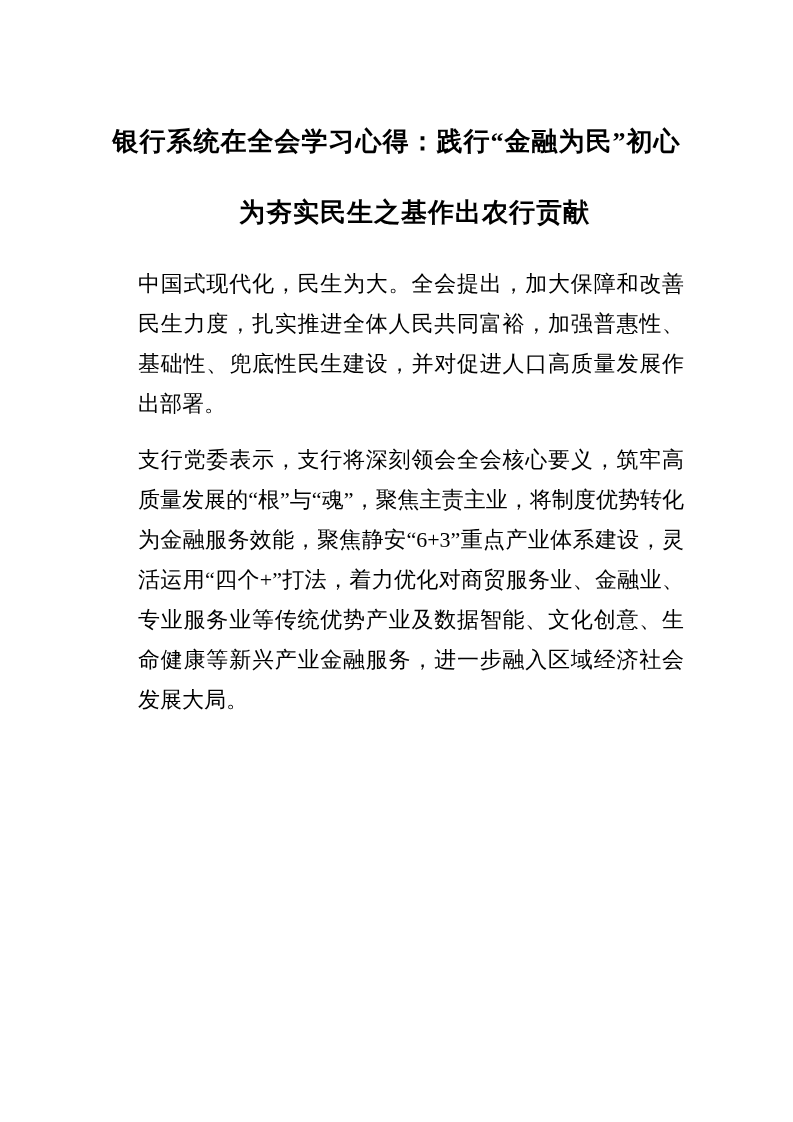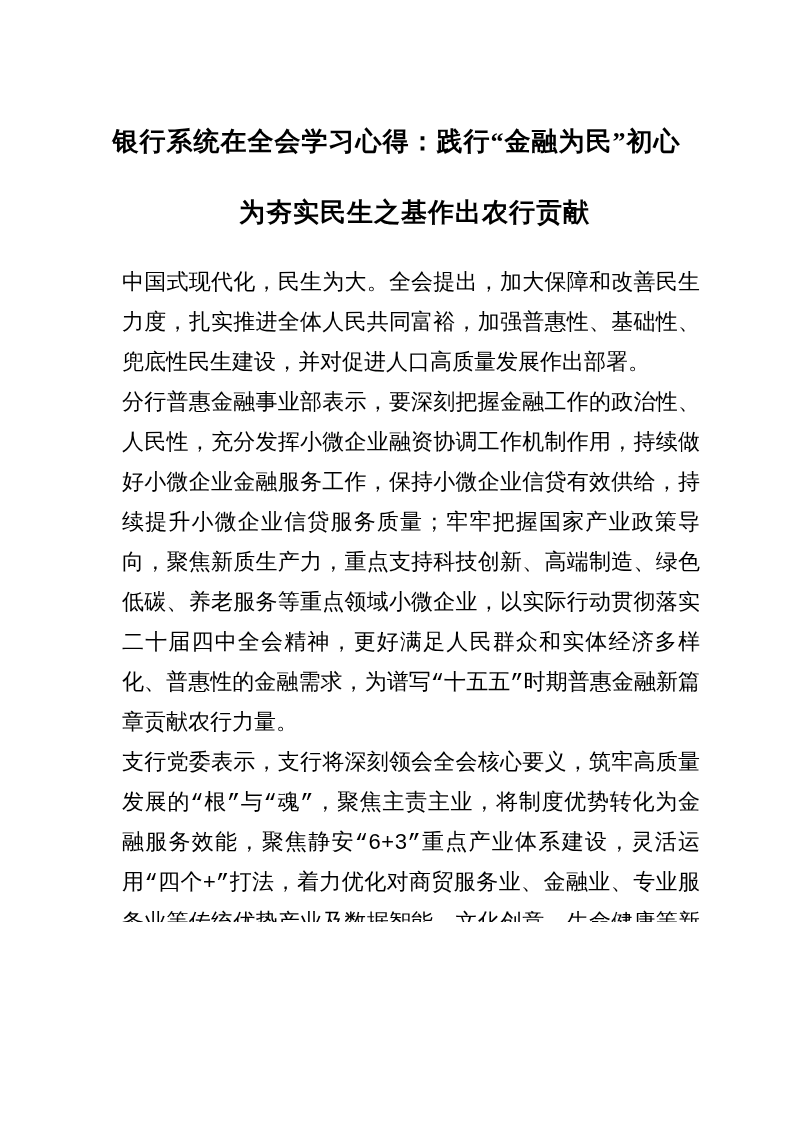--- a/index.html
+++ b/index.html
@@ -44,33 +44,31 @@
     font-size: 22px;
     line-height: 40px;
     color: #000000;
   }
 
   .body-text p {
     text-align: justify;
     text-justify: inter-ideograph;
     letter-spacing: 0px;
     word-break: break-all;
-    margin: 0;
-    font-family: Liberation Mono, monospace;
+    margin: 16px;
   }
 </style>
 </head>
 <body>
 
 <div class="page">
 
   <h1 class="title">
     <span class="title-line">银行系统在全会学习心得：践行“金融为民”初心</span>
     <span class="title-line">为夯实民生之基作出农行贡献</span>
   </h1>
 
   <div class="body-text">
     <p>中国式现代化，民生为大。全会提出，加大保障和改善民生力度，扎实推进全体人民共同富裕，加强普惠性、基础性、兜底性民生建设，并对促进人口高质量发展作出部署。</p>
-    <p>分行普惠金融事业部表示，要深刻把握金融工作的政治性、人民性，充分发挥小微企业融资协调工作机制作用，持续做好小微企业金融服务工作，保持小微企业信贷有效供给，持续提升小微企业信贷服务质量；牢牢把握国家产业政策导向，聚焦新质生产力，重点支持科技创新、高端制造、绿色低碳、养老服务等重点领域小微企业，以实际行动贯彻落实二十届四中全会精神，更好满足人民群众和实体经济多样化、普惠性的金融需求，为谱写“十五五”时期普惠金融新篇章贡献农行力量。</p>
     <p>支行党委表示，支行将深刻领会全会核心要义，筑牢高质量发展的“根”与“魂”，聚焦主责主业，将制度优势转化为金融服务效能，聚焦静安“6+3”重点产业体系建设，灵活运用“四个+”打法，着力优化对商贸服务业、金融业、专业服务业等传统优势产业及数据智能、文化创意、生命健康等新兴产业金融服务，进一步融入区域经济社会发展大局。</p>
   </div>
 
 </div>
 
 </body></html>

